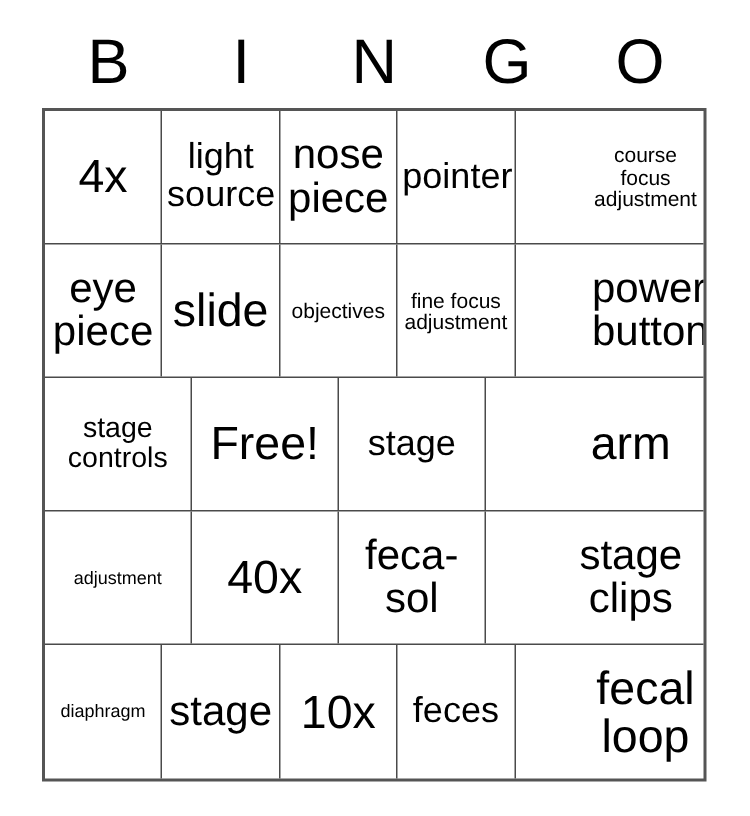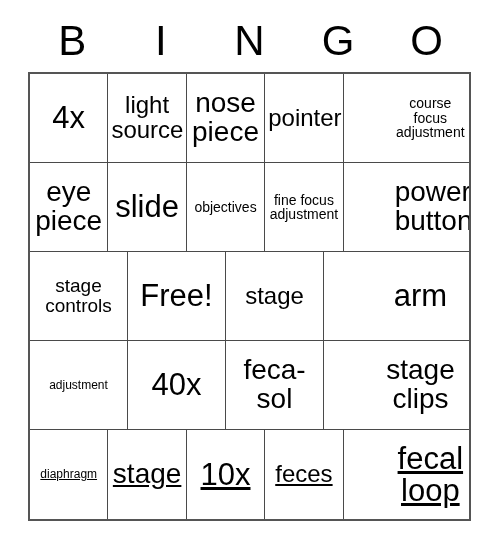--- a/index.html
+++ b/index.html
@@ -47,21 +47,20 @@
   }
   .grid-row {
     display: flex;
     width: 100%;
     height: 89px;
     box-sizing: border-box;
     border-bottom: 1px solid #4a4a4a;
   }
   .grid-row:last-child {
     border-bottom: none;
-    text-decoration: underline;
   }
   .cell {
     flex: 1 1 0;
     min-width: 0;
     box-sizing: border-box;
     border-right: 1px solid #4a4a4a;
     display: flex;
     align-items: center;
     justify-content: center;
     text-align: center;

